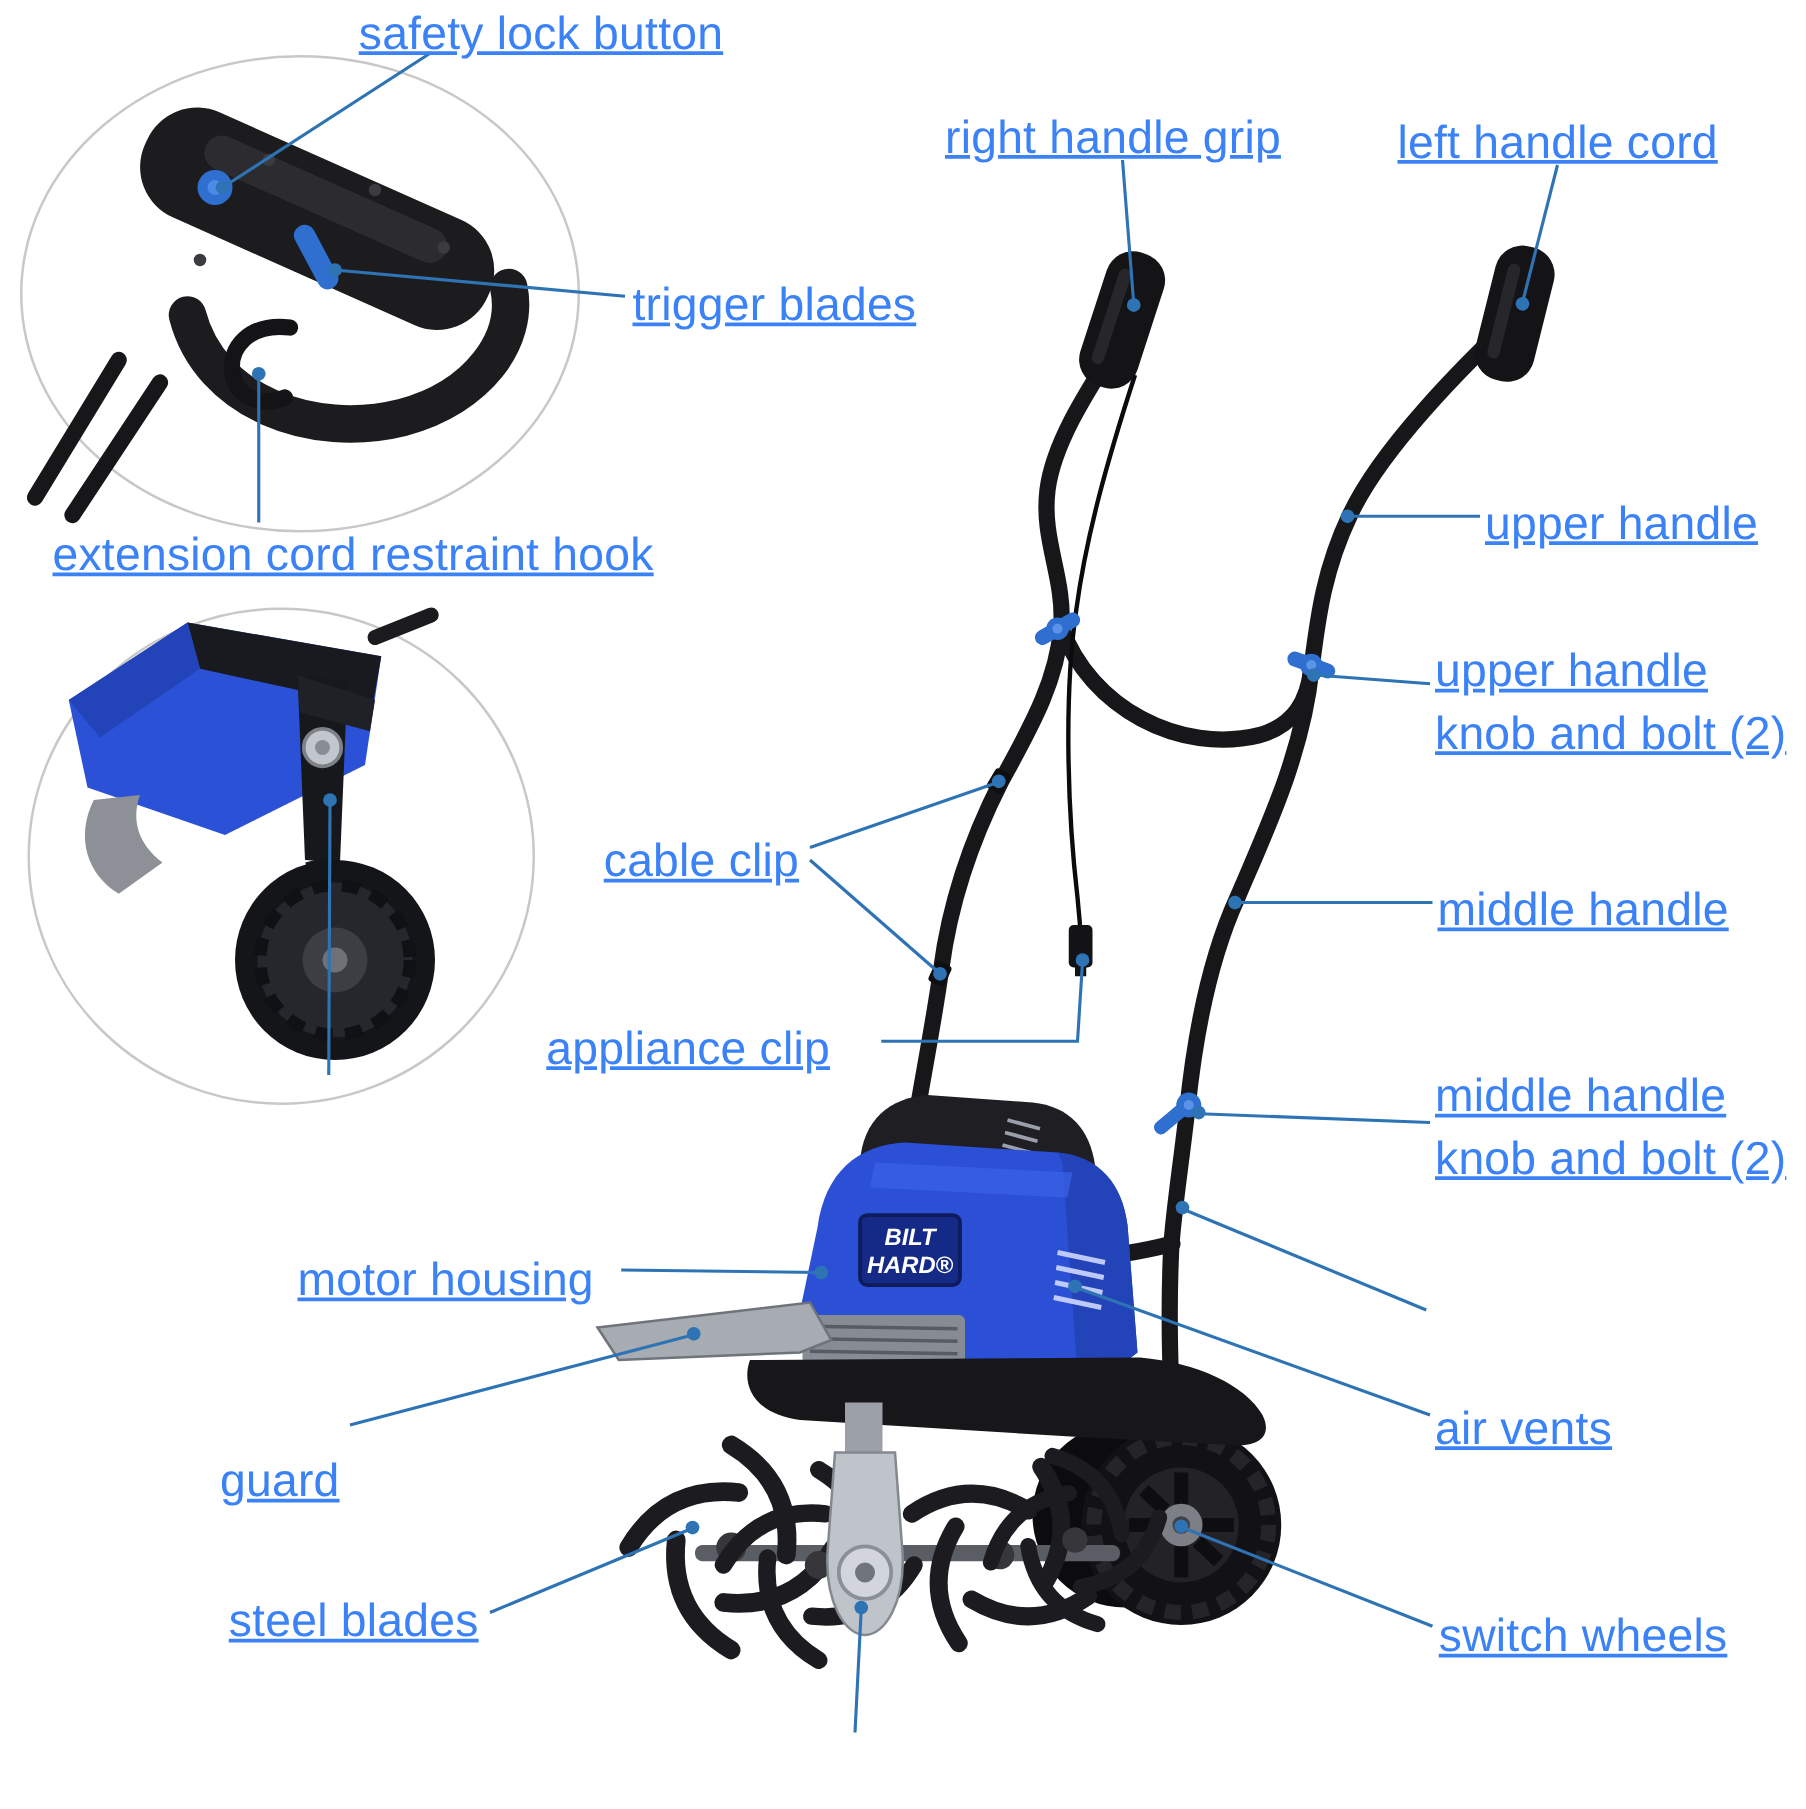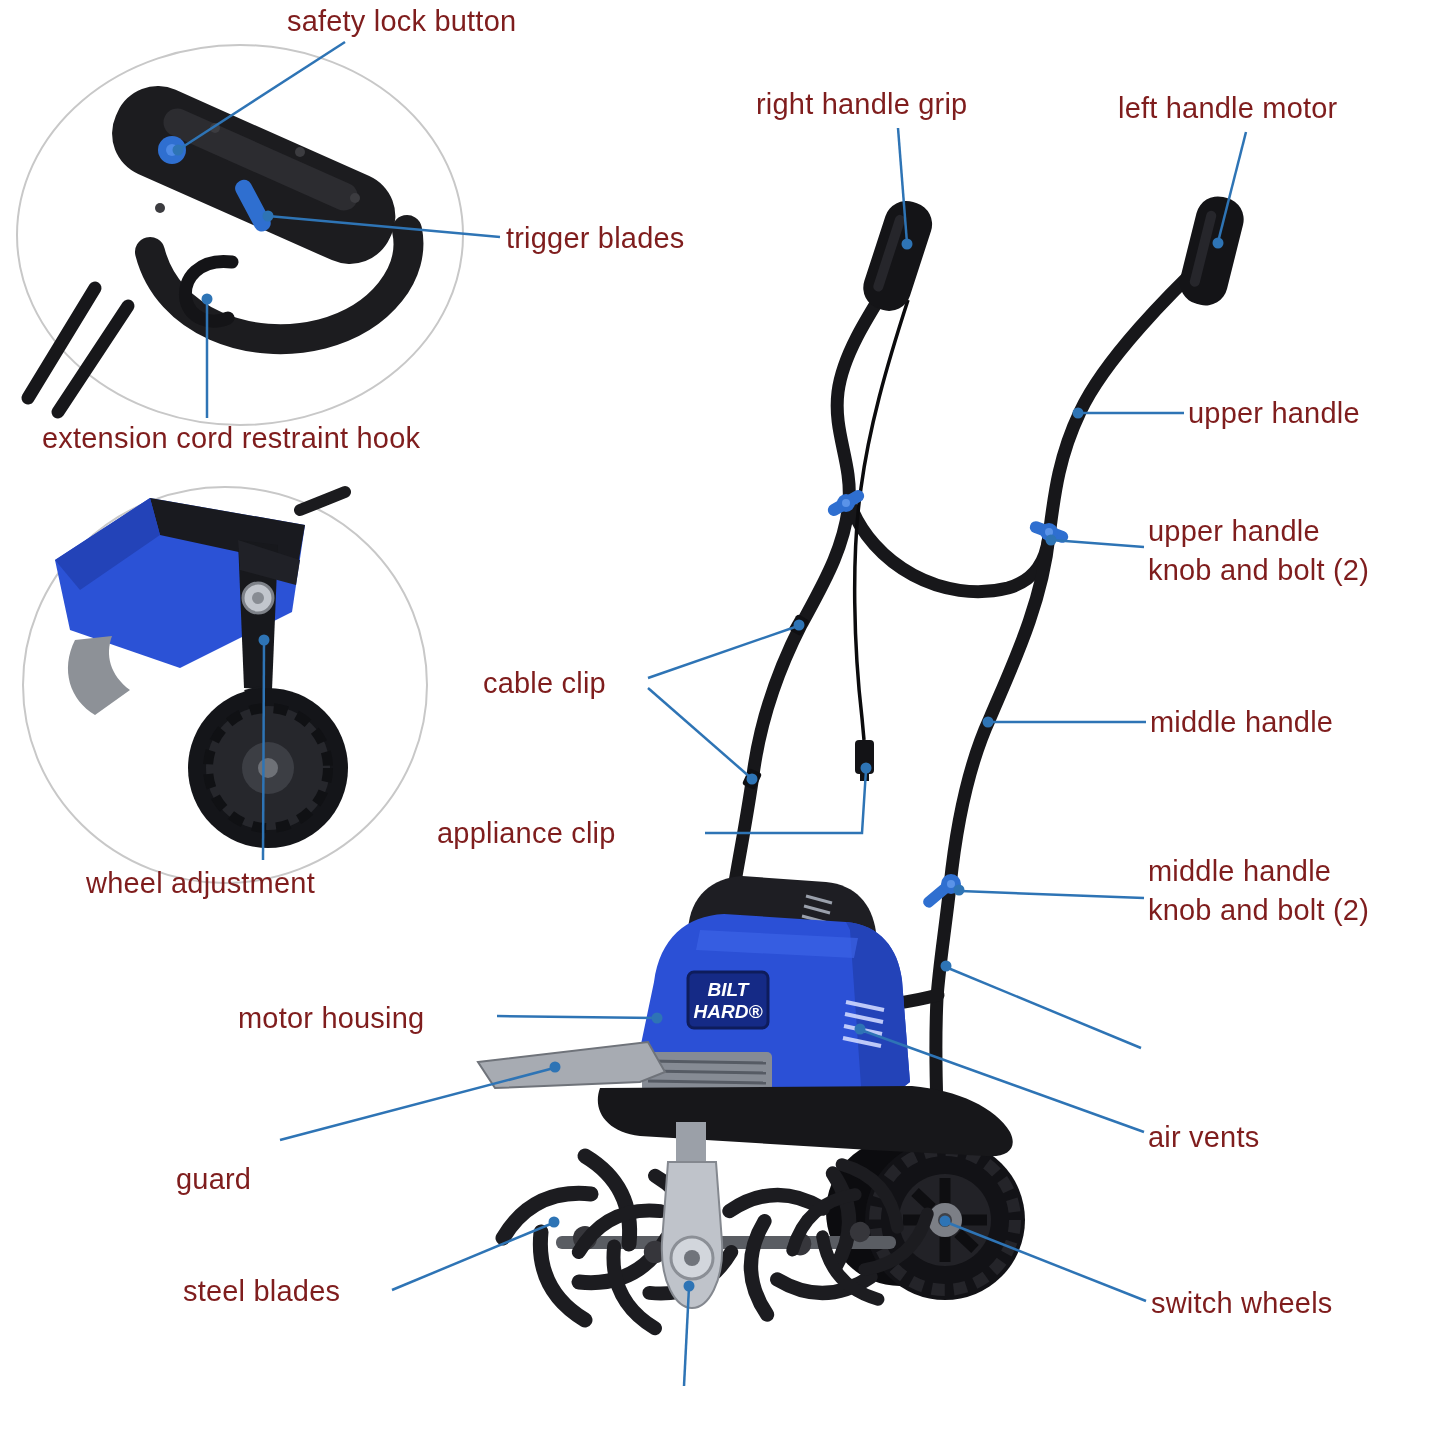--- a/index.html
+++ b/index.html
@@ -6,25 +6,26 @@
   .canvas{
     position:relative;
     width:1445px;height:1447px;
     background:#ffffff;
     font-family:"Liberation Sans",sans-serif;
     overflow:hidden;
   }
   .canvas > svg{position:absolute;left:0;top:0;}
   .label{
     position:absolute;
-    color:#7f1d1d;
-    font-size:29px;
+    color:#3b82f6;
+    font-size:37px;
     line-height:1.34;
     white-space:pre-line;
     letter-spacing:0.2px;
+    text-decoration:underline;
   }
   .tine{fill:none;stroke:#1c1c20;stroke-width:15;stroke-linecap:round;}
   .tube{fill:none;stroke:#17171a;stroke-width:13;stroke-linecap:round;}
   .brand-text{
     fill:#ffffff;
     font-family:"Liberation Sans",sans-serif;
     font-size:19px;
     font-weight:bold;
     font-style:italic;
     text-anchor:middle;
@@ -253,30 +254,29 @@
         <circle cx="554" cy="1222" r="5.5"></circle>
       <circle cx="945" cy="1221" r="5.5"></circle>
         <circle cx="689" cy="1286" r="5.5"></circle>
     </g>
   </svg>
 
   <div class="label" style="left:287px;top:2px">safety lock button</div>
   <div class="label" style="left:506px;top:219px">trigger blades</div>
   <div class="label" style="left:42px;top:419px">extension cord restraint hook</div>
   <div class="label" style="left:756px;top:85px">right handle grip</div>
-  <div class="label" style="left:1118px;top:89px">left handle motor</div>
+  <div class="label" style="left:1118px;top:89px">left handle cord</div>
   <div class="label" style="left:1188px;top:394px">upper handle</div>
   <div class="label" style="left:1148px;top:512px">upper handle
 knob and bolt (2)</div>
   <div class="label" style="left:483px;top:664px">cable clip</div>
   <div class="label" style="left:1150px;top:703px">middle handle</div>
   <div class="label" style="left:437px;top:814px">appliance clip</div>
   <div class="label" style="left:1148px;top:852px">middle handle
 knob and bolt (2)</div>
-  <div class="label" style="left:86px;top:864px">wheel adjustment</div>
   <div class="label" style="left:238px;top:999px">motor housing</div>
   <div class="label" style="left:176px;top:1160px">guard</div>
   <div class="label" style="left:1148px;top:1118px">air vents</div>
   <div class="label" style="left:183px;top:1272px">steel blades</div>
   <div class="label" style="left:1151px;top:1284px">switch wheels</div>
   <div class="label" style="left:608px;top:1460px">gear box</div>
 
 </div>
 
 </body></html>

